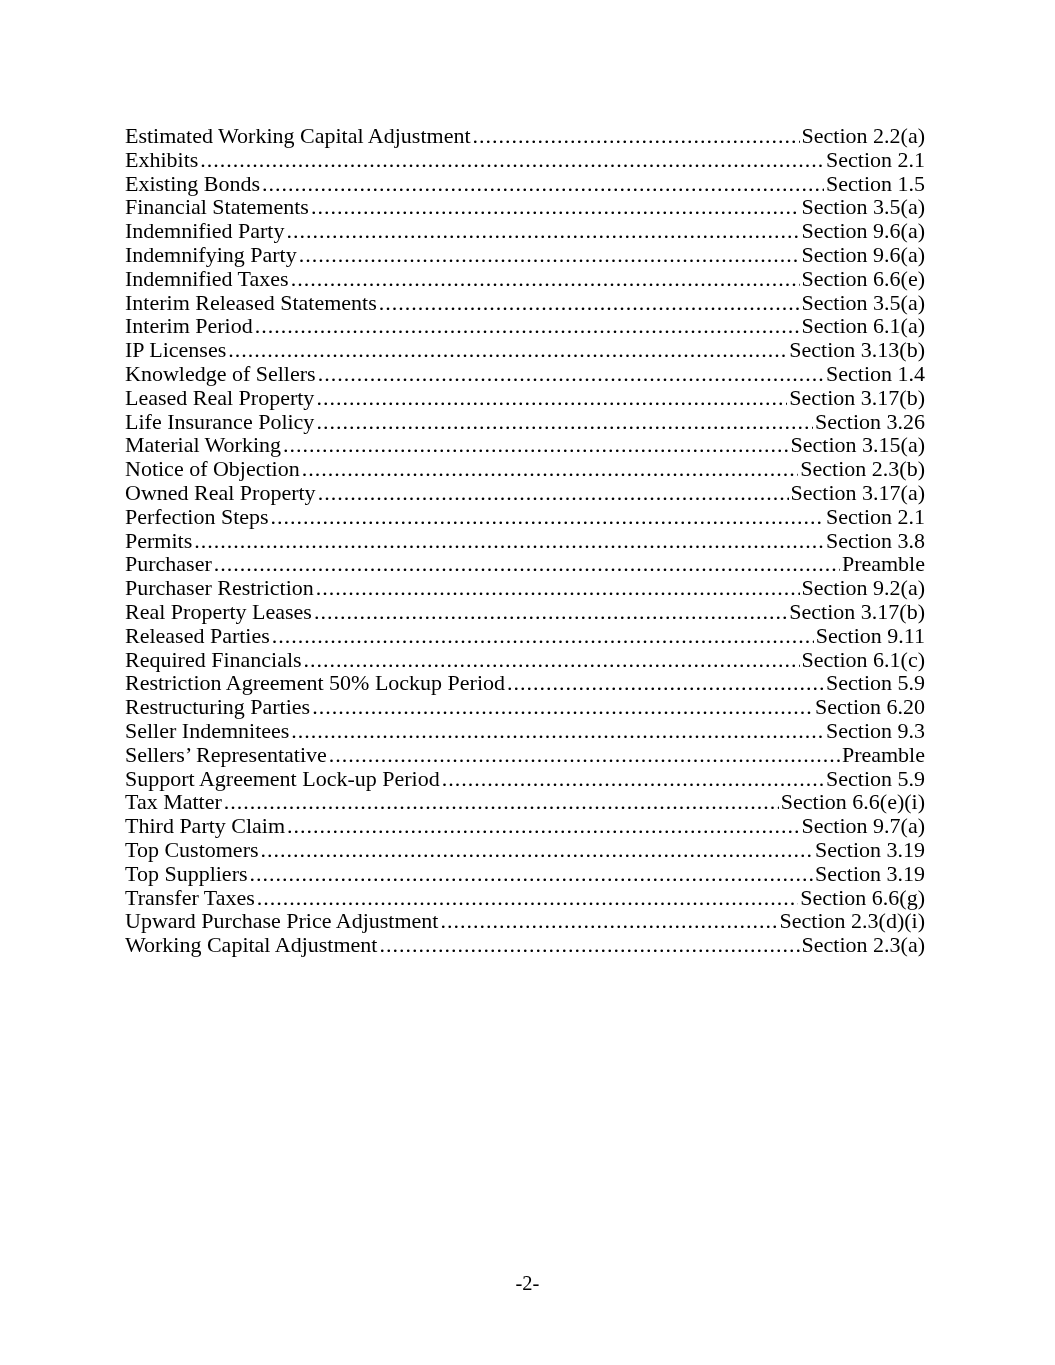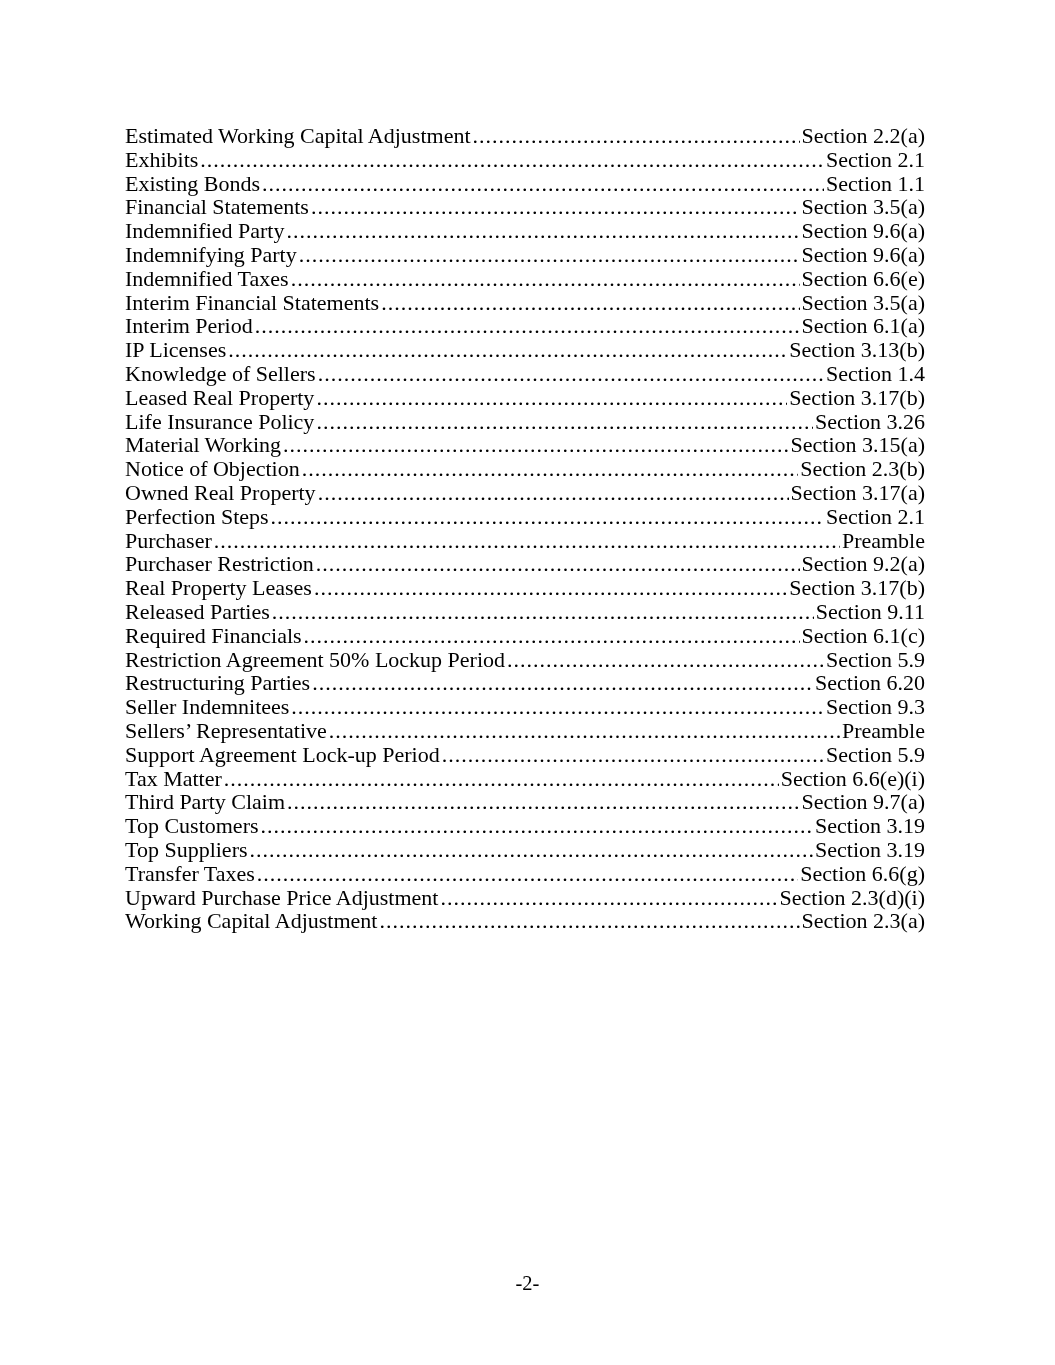--- a/index.html
+++ b/index.html
@@ -68,21 +68,21 @@
         <span class="section-ref">Section 2.2(a)</span>
       </div>
       <div class="toc-row">
         <span class="term">Exhibits</span>
         <span class="leader"></span>
         <span class="section-ref">Section 2.1</span>
       </div>
       <div class="toc-row">
         <span class="term">Existing Bonds</span>
         <span class="leader"></span>
-        <span class="section-ref">Section 1.1</span>
+        <span class="section-ref">Section 1.5</span>
       </div>
       <div class="toc-row">
         <span class="term">Financial Statements</span>
         <span class="leader"></span>
         <span class="section-ref">Section 3.5(a)</span>
       </div>
       <div class="toc-row">
         <span class="term">Indemnified Party</span>
         <span class="leader"></span>
         <span class="section-ref">Section 9.6(a)</span>
@@ -91,21 +91,21 @@
         <span class="term">Indemnifying Party</span>
         <span class="leader"></span>
         <span class="section-ref">Section 9.6(a)</span>
       </div>
       <div class="toc-row">
         <span class="term">Indemnified Taxes</span>
         <span class="leader"></span>
         <span class="section-ref">Section 6.6(e)</span>
       </div>
       <div class="toc-row">
-        <span class="term">Interim Financial Statements</span>
+        <span class="term">Interim Released Statements</span>
         <span class="leader"></span>
         <span class="section-ref">Section 3.5(a)</span>
       </div>
       <div class="toc-row">
         <span class="term">Interim Period</span>
         <span class="leader"></span>
         <span class="section-ref">Section 6.1(a)</span>
       </div>
       <div class="toc-row">
         <span class="term">IP Licenses</span>
@@ -139,20 +139,25 @@
       </div>
       <div class="toc-row">
         <span class="term">Owned Real Property</span>
         <span class="leader"></span>
         <span class="section-ref">Section 3.17(a)</span>
       </div>
       <div class="toc-row">
         <span class="term">Perfection Steps</span>
         <span class="leader"></span>
         <span class="section-ref">Section 2.1</span>
+      </div>
+      <div class="toc-row">
+        <span class="term">Permits</span>
+        <span class="leader"></span>
+        <span class="section-ref">Section 3.8</span>
       </div>
       <div class="toc-row">
         <span class="term">Purchaser</span>
         <span class="leader"></span>
         <span class="section-ref">Preamble</span>
       </div>
       <div class="toc-row">
         <span class="term">Purchaser Restriction</span>
         <span class="leader"></span>
         <span class="section-ref">Section 9.2(a)</span>

